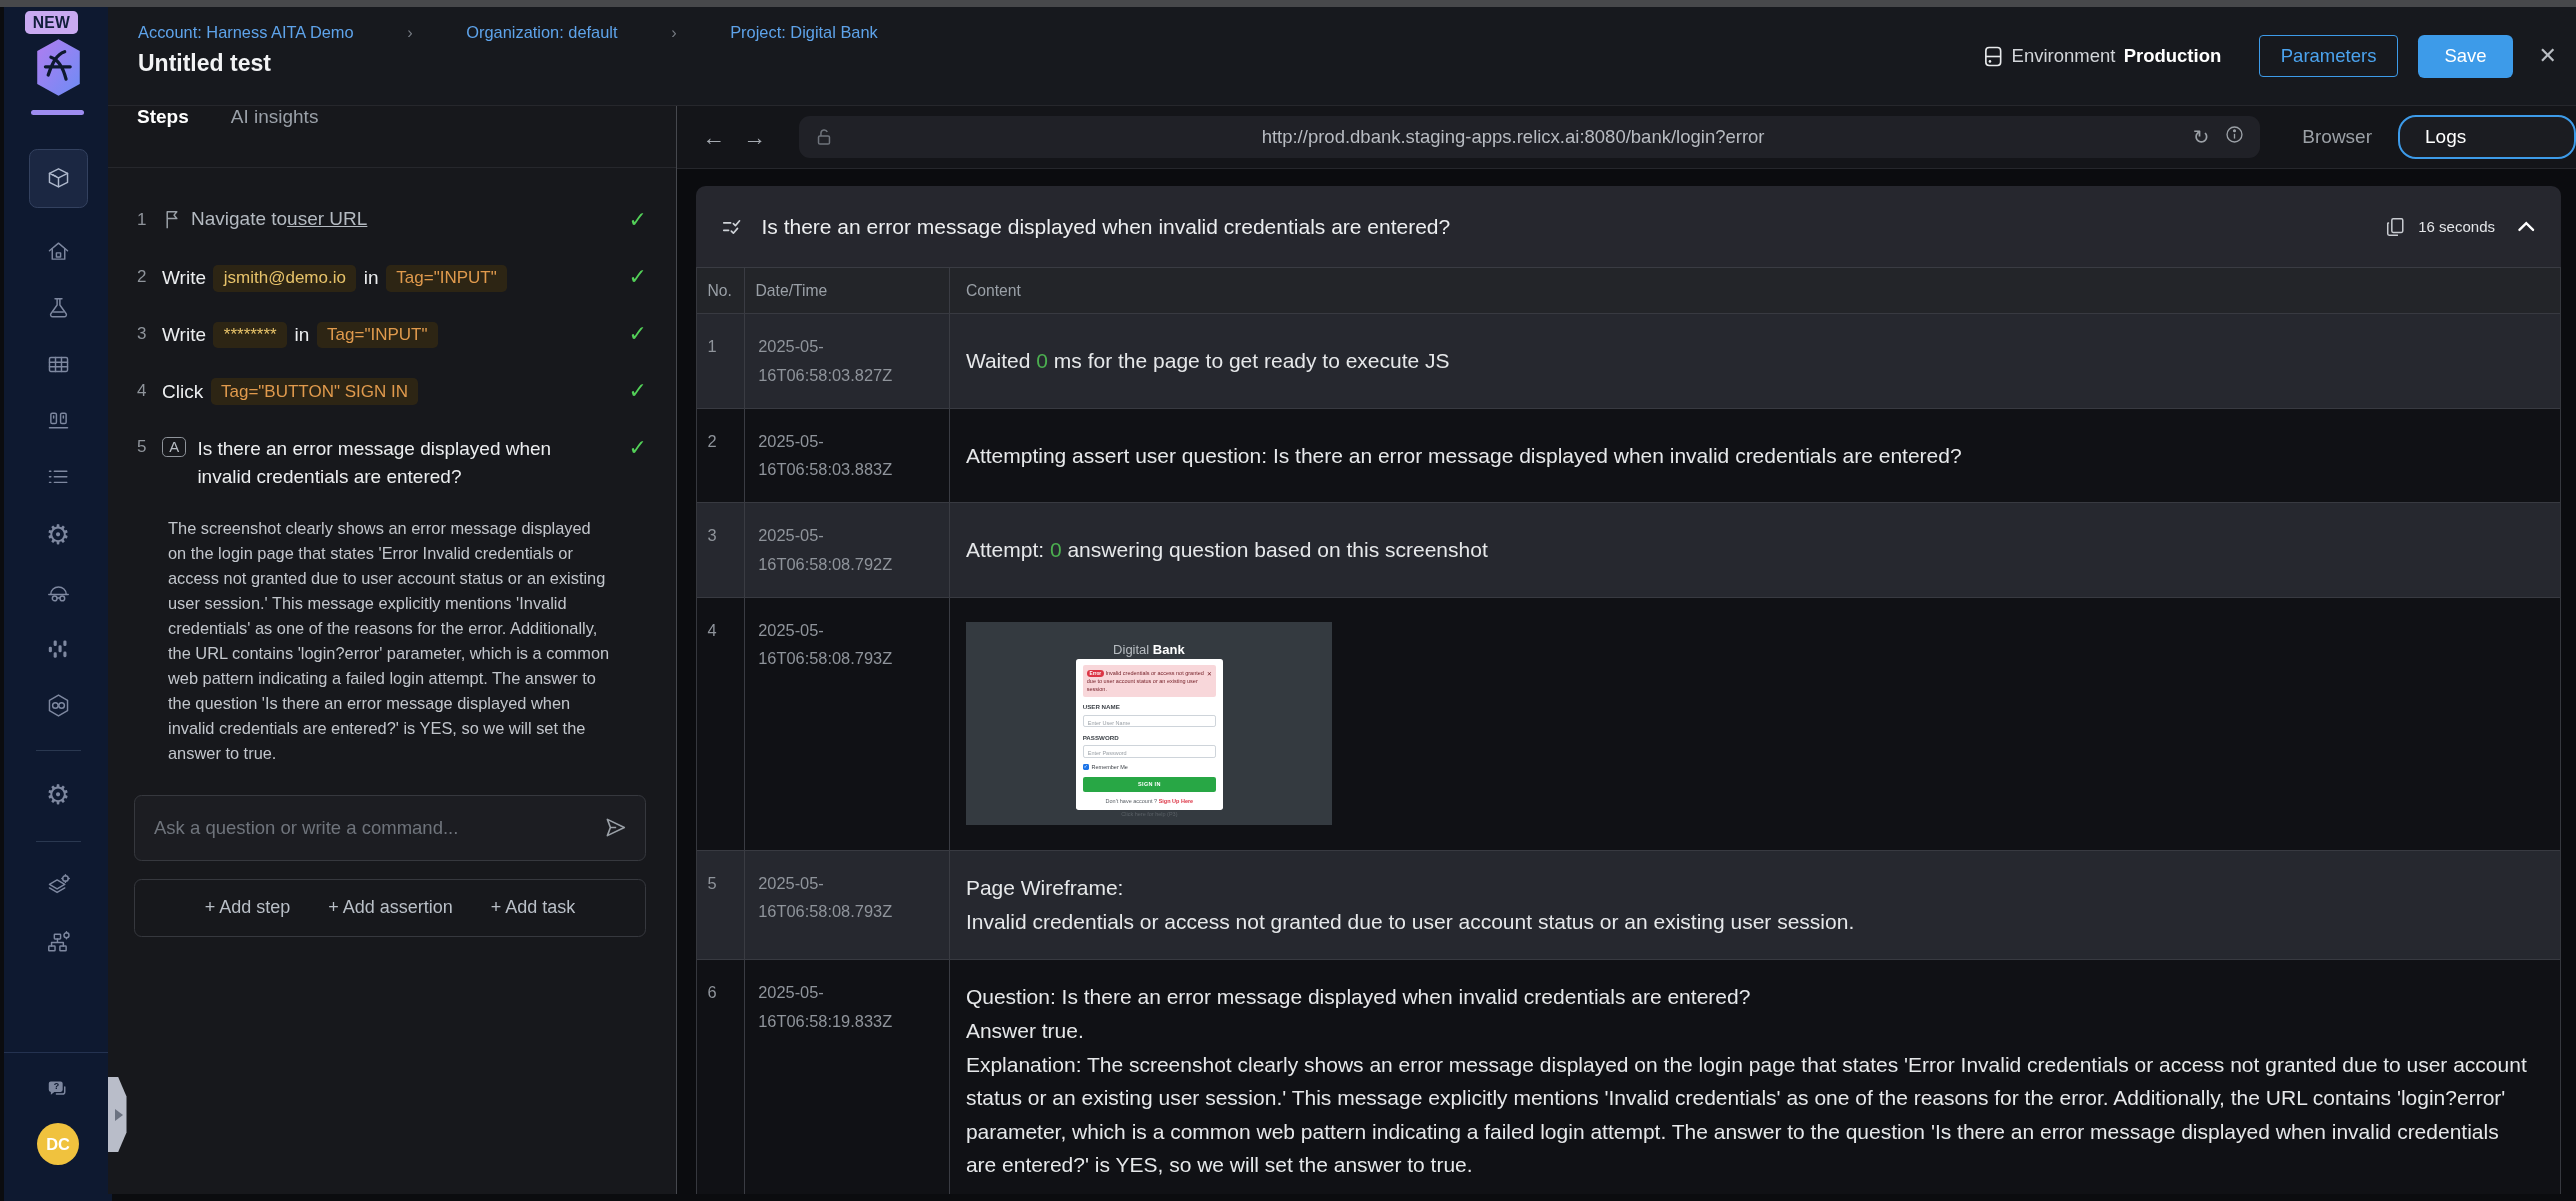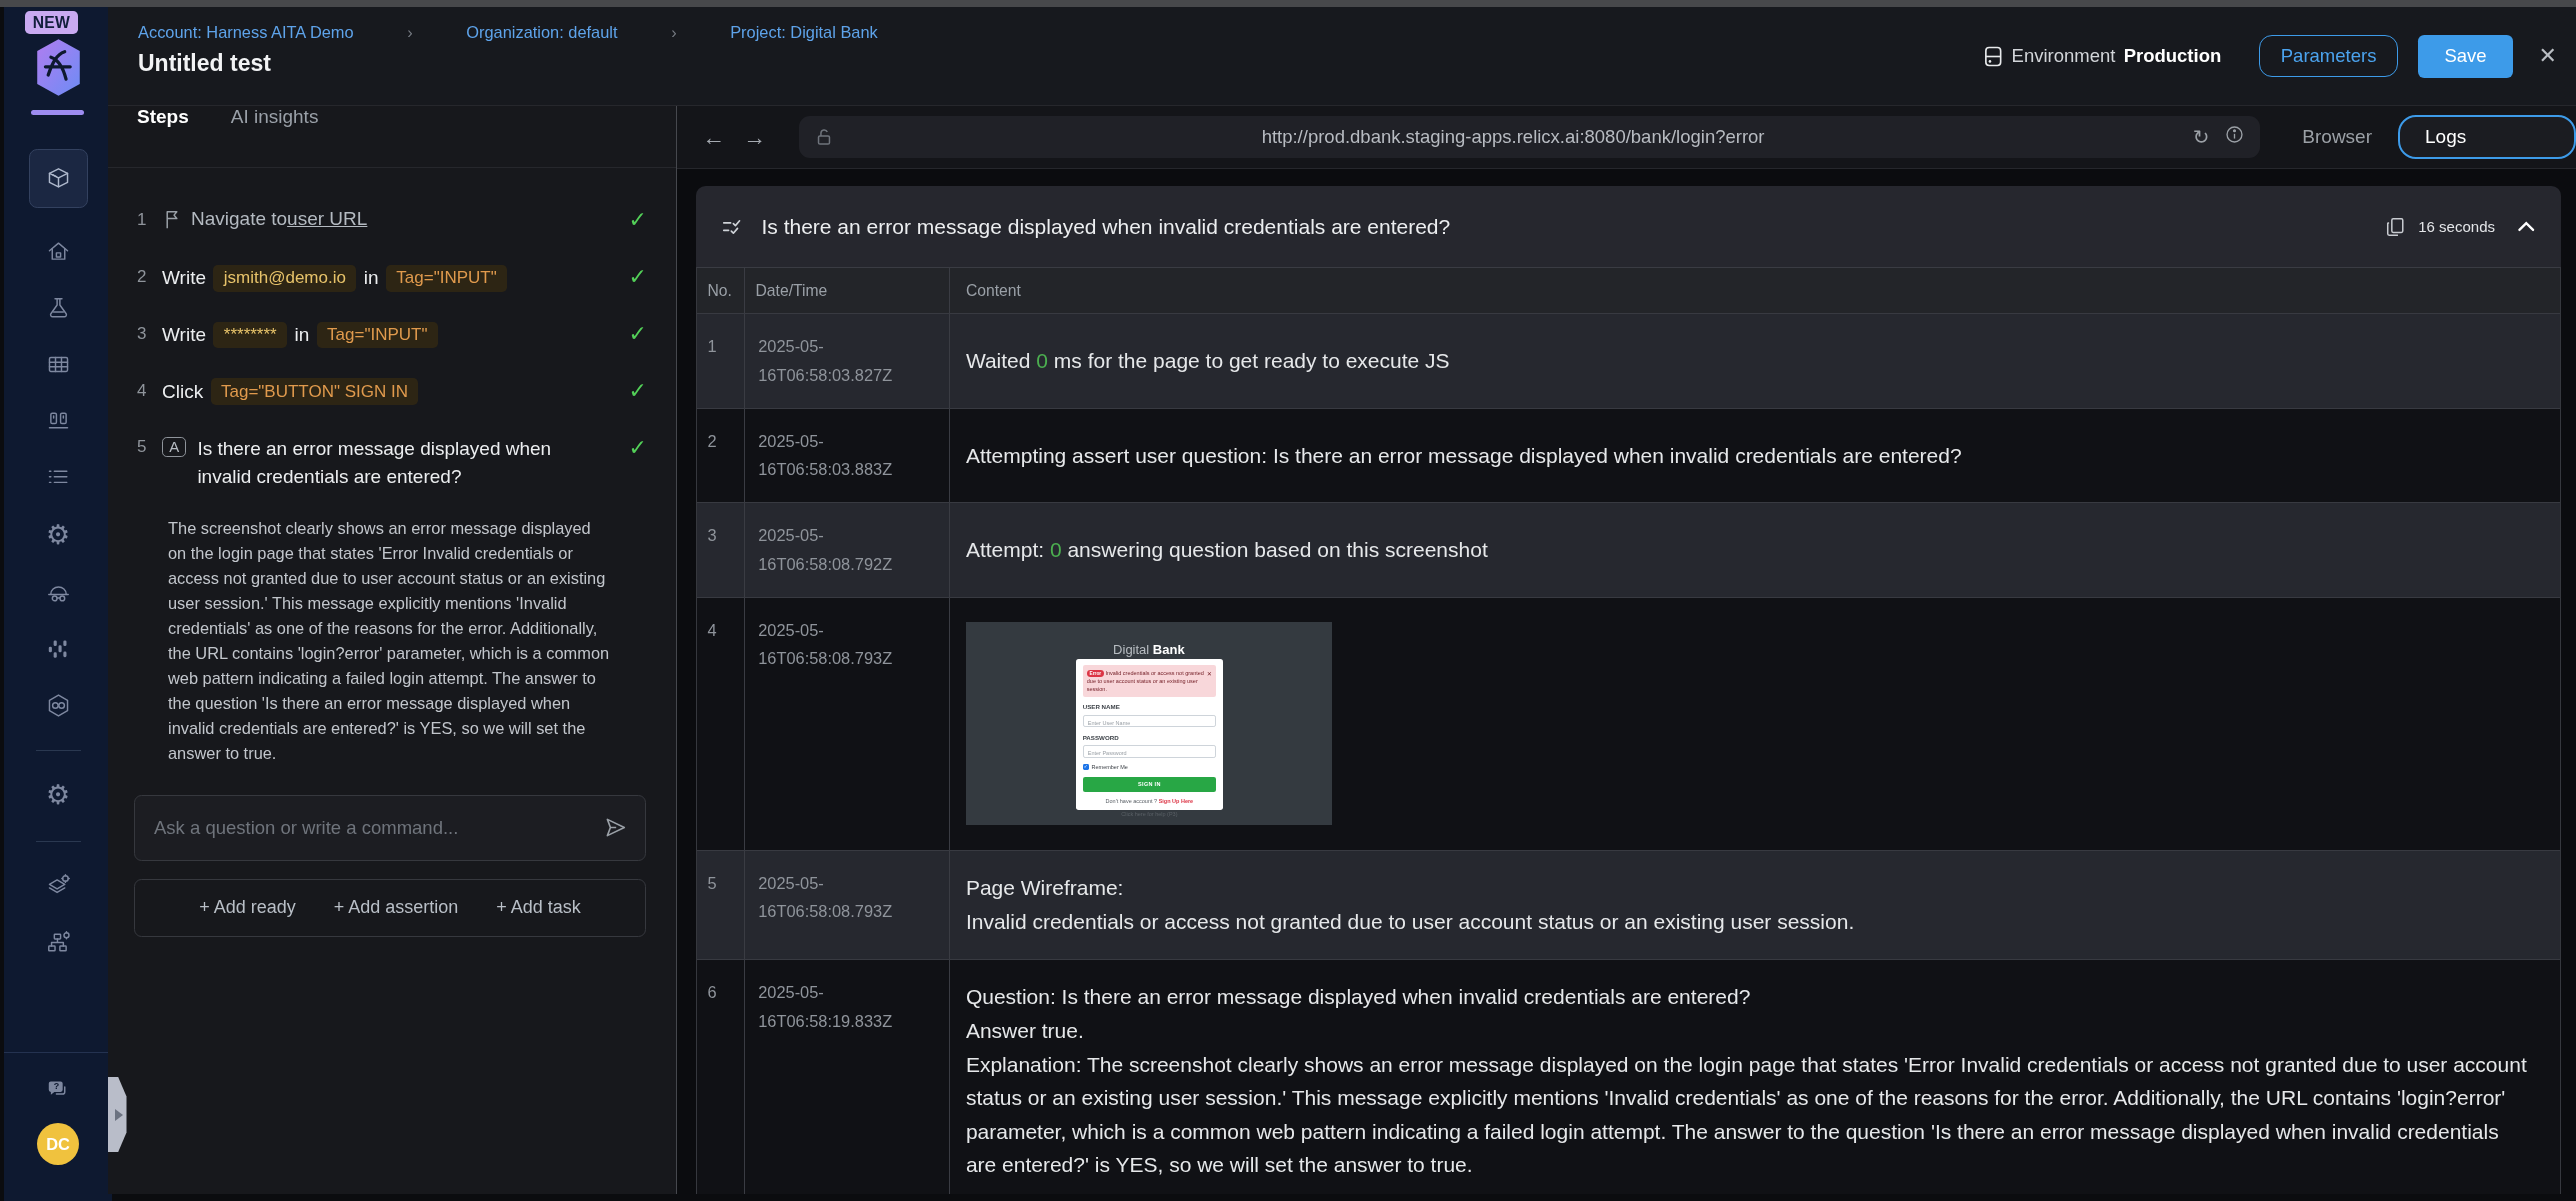--- a/index.html
+++ b/index.html
@@ -26,21 +26,21 @@
   
   .app-header { position:absolute; top:6.8px; left:108px; width:2468px; height:99px; background:#17191e; border-bottom:0.7px solid #26272c; }
   .hdr-left { position:absolute; top:16.4px; left:30px; }
   .breadcrumb { font-size:16.4px; color:#5ea3ea; display:flex; align-items:center;gap:44px; }
   .crumb { cursor:pointer; }
   .crumb-sep { color:#757a82; margin:0 9.6px; font-size:16.4px; }
   .page-title { margin-top:8.2px; font-size:23px; font-weight:600; color:#f2f3f5; }
   .hdr-right { position:absolute; right:19px; top:0; height:99px; display:flex; align-items:center; }
   .env-label { font-size:18.5px; color:#d2d5d9; margin:0 8.2px 0 8.2px; }
   .env-value { font-size:18.5px; color:#ffffff; font-weight:bold; }
-  .btn-outline { margin-left:38px; border:1.4px solid #3d9be9; color:#4ba3ee; background:transparent; font-size:18.5px; padding:9px 20.5px; border-radius:13px; cursor:pointer; font-family:inherit; }
+  .btn-outline { margin-left:38px; border:1.4px solid #3d9be9; color:#4ba3ee; background:transparent; font-size:18.5px; padding:9px 20.5px; border-radius:4px; cursor:pointer; font-family:inherit; }
   .btn-solid { margin-left:20.5px; border:none; background:#3d9be9; color:#ffffff; font-size:18.5px; padding:10.3px 26px; border-radius:6.2px; cursor:pointer; font-family:inherit; }
   .close-x { margin-left:26px; color:#b9bdc3; font-size:22px; cursor:pointer; }
 
   
   .steps-panel { position:absolute; top:106px; left:108px; width:569px; height:1088px; background:#17181c; border-right:0.7px solid #46484e; }
   .tabs { height:62px; display:flex; align-items:flex-start; gap:42px; padding-left:29px; border-bottom:0.7px solid #26272c; }
   .tab { font-size:19px; color:#9aa0a8; cursor:pointer; }
   .tab.active { color:#ffffff; font-weight:bold; }
   .steps-list { margin-top:40px; }
   .step { display:flex; align-items:flex-start; padding:0 29px; margin-bottom:30px; font-size:19px; color:#eceef0; }
@@ -336,21 +336,21 @@
   <div class="ask-box">
     <input class="ask-input" type="text" placeholder="Ask a question or write a command..." style="">
     <span class="send-wrap">
       <svg width="23" height="23" viewBox="0 0 34 34" fill="none" stroke="#9aa0a7" stroke-width="2.4" stroke-linejoin="round">
           <path d="M5 29 L30 17 L5 5 L9.5 17 Z M9.5 17 H18"></path>
         </svg>
     </span>
   </div>
 
   <div class="add-box">
-    <button class="add-btn">+ Add ready</button>
+    <button class="add-btn">+ Add step</button>
     <button class="add-btn">+ Add assertion</button>
     <button class="add-btn">+ Add task</button>
   </div>
 
   <div class="expander">
       <span class="expander-tri"></span>
     </div>
 </section>
 
 <main class="main">

